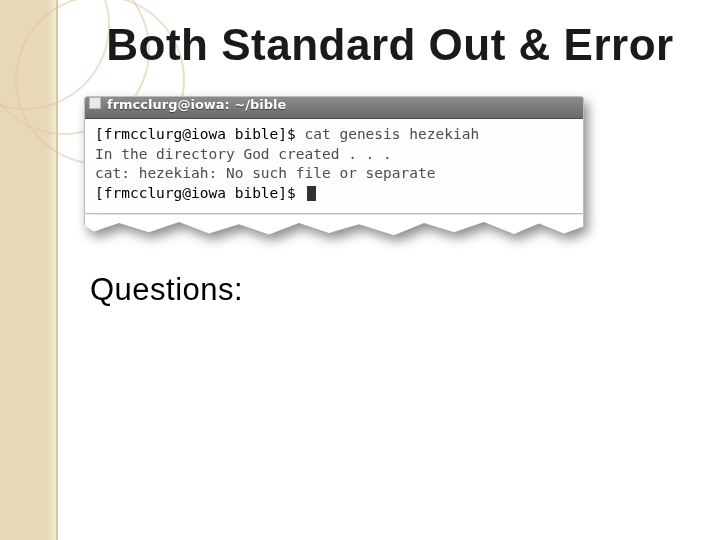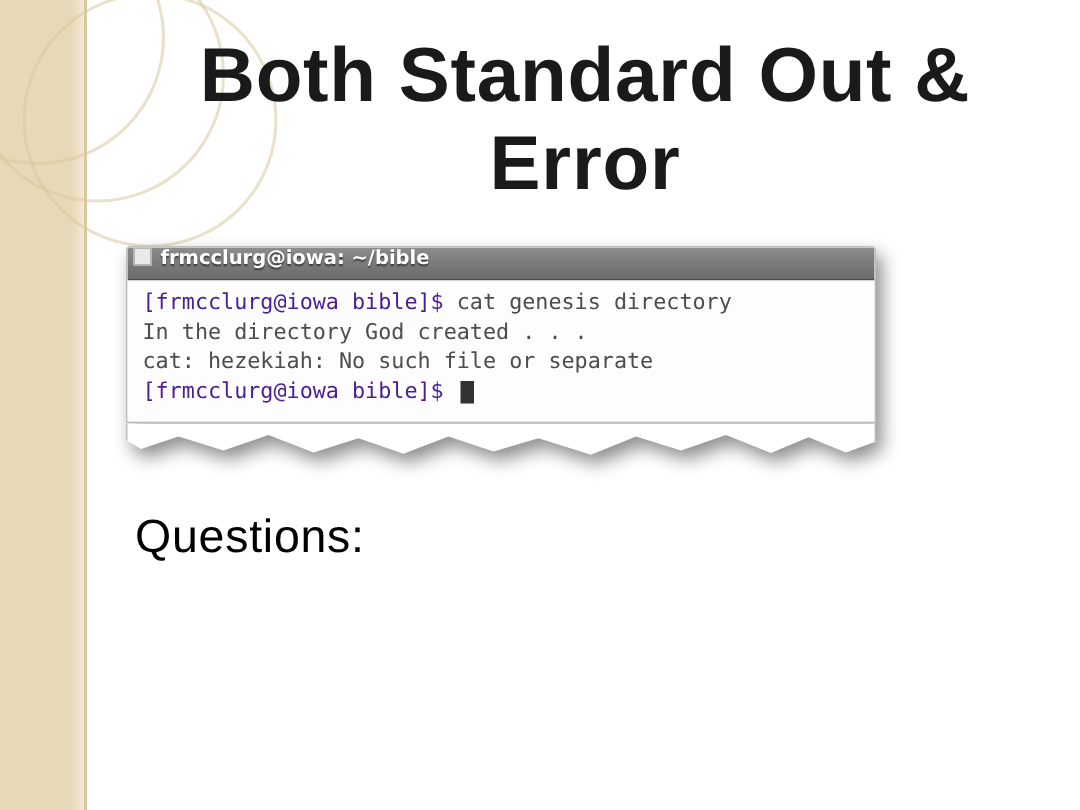--- a/index.html
+++ b/index.html
@@ -46,21 +46,21 @@
   .rings .r2{left:40px;top:25px;width:170px;height:170px;}
   .rings .r3{left:75px;top:55px;width:170px;height:170px;}
 
   .content{
     position:absolute;
     left:90px;right:30px;top:20px;bottom:30px;
   }
 
   h1.title{
     margin:0 0 26px 0;
-    font-size:51px;
+    font-size:44px;
     font-weight:bold;
     color:var(--title-color);
     text-align:center;
     letter-spacing:.5px;
   }
 
   
   .term-wrap{
     position:relative;
     width:500px;
@@ -96,21 +96,21 @@
   pre.term-body{
     margin:0;
     padding:6px 10px 10px 10px;
     font-family:"DejaVu Sans Mono","Courier New",monospace;
     font-size:14.5px;
     line-height:1.35;
     color:var(--term-text);
     background:#fdfdfd;
     white-space:pre;
   }
-  .prompt{color:#4c1d95;}
+  .prompt{color:#000000;}
   .cursor{
     display:inline-block;
     width:9px;height:15px;
     background:#323232;
     vertical-align:text-bottom;
     margin-left:2px;
   }
   
   .tear{
     height:22px;
@@ -148,21 +148,21 @@
   <div class="content">
 
     <h1 class="title">Both Standard Out &amp; Error</h1>
 
     <div class="term-wrap">
       <div class="term">
         <div class="titlebar">
           <span class="win-icon"></span>
           <span class="titlebar-text">frmcclurg@iowa: ~/bible</span>
         </div>
-        <pre class="term-body"><span class="prompt">[frmcclurg@iowa bible]$ </span><span>cat genesis directory</span>
+        <pre class="term-body"><span class="prompt">[frmcclurg@iowa bible]$ </span><span>cat genesis hezekiah</span>
 <span>In the directory God created . . .</span>
 <span>cat: hezekiah: No such file or separate</span>
 <span class="prompt">[frmcclurg@iowa bible]$ </span><span class="cursor"></span></pre>
       </div>
       <div class="tear"></div>
     </div>
 
     <div class="questions-label">Questions:</div>
 
 

